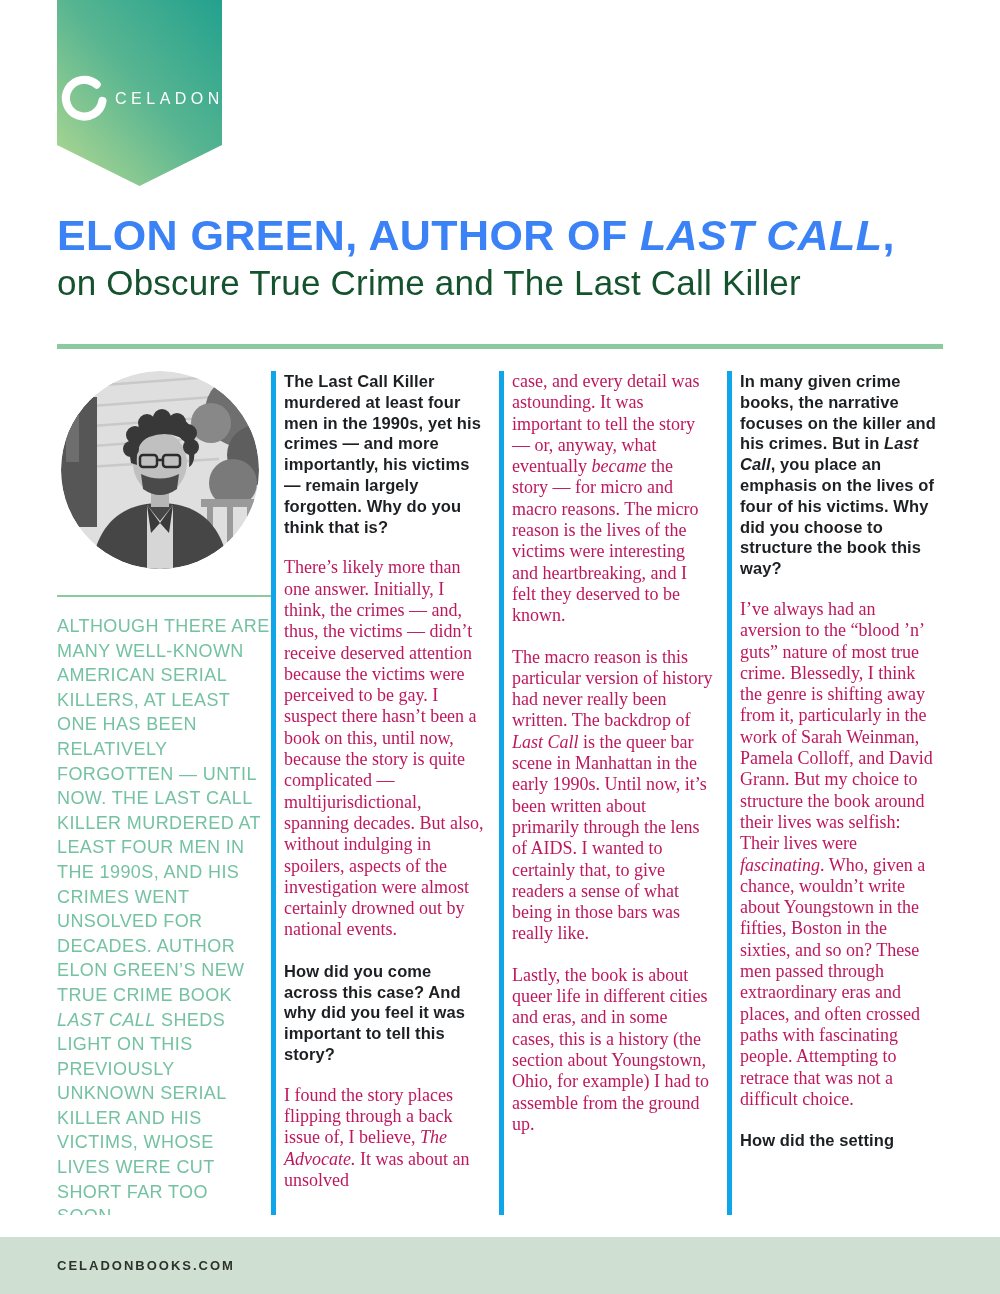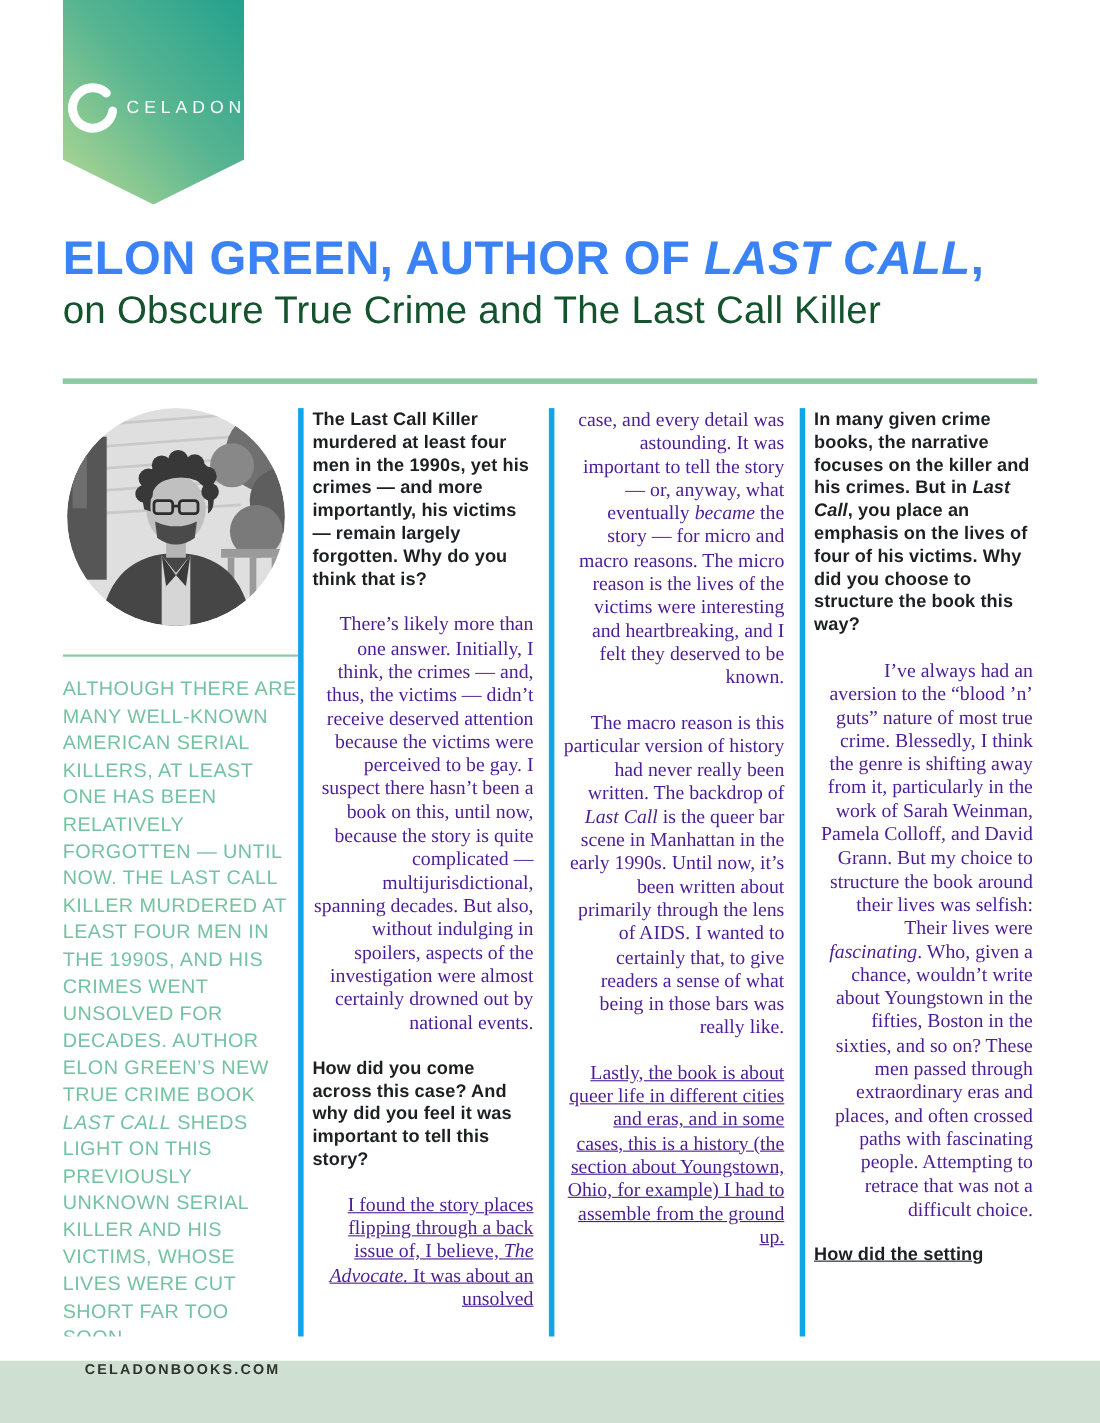--- a/index.html
+++ b/index.html
@@ -46,29 +46,29 @@
 
   .col { border-left:5px solid #0ea5e9; padding-left:8px; padding-right:14px; overflow:hidden; }
   .col.last { padding-right:4px; }
   .q {
     font-weight:700; font-size:16.5px; line-height:20.8px; color:#1d2023;
     margin-bottom:20px; letter-spacing:0.1px;
   }
   .q em { font-style:italic; }
   .a {
     font-family:"Liberation Serif", serif;
-    font-size:18px; line-height:21.3px; color:#4c1d95; margin-bottom:20px;text-align:right;
+    font-size:18px; line-height:21.3px; color:#be185d; margin-bottom:20px;
   }
   .a em { font-style:italic; }
-  .a:last-child, .q:last-child { margin-bottom:0;text-decoration:underline; }
+  .a:last-child, .q:last-child { margin-bottom:0; }
 
   
   .footer {
     position:absolute; left:0; right:0; bottom:0; height:57px;
-    background:#cfe0d3; display:flex; align-items:flex-start;padding-left:20px;
+    background:#cfe0d3; display:flex; align-items:center;
   }
   .footer-url {
     margin-left:57px; color:#2d322d; font-weight:700;
     font-size:13px; letter-spacing:2px;
   }
 </style>
 </head>
 <body>
 
 <div class="ribbon">

